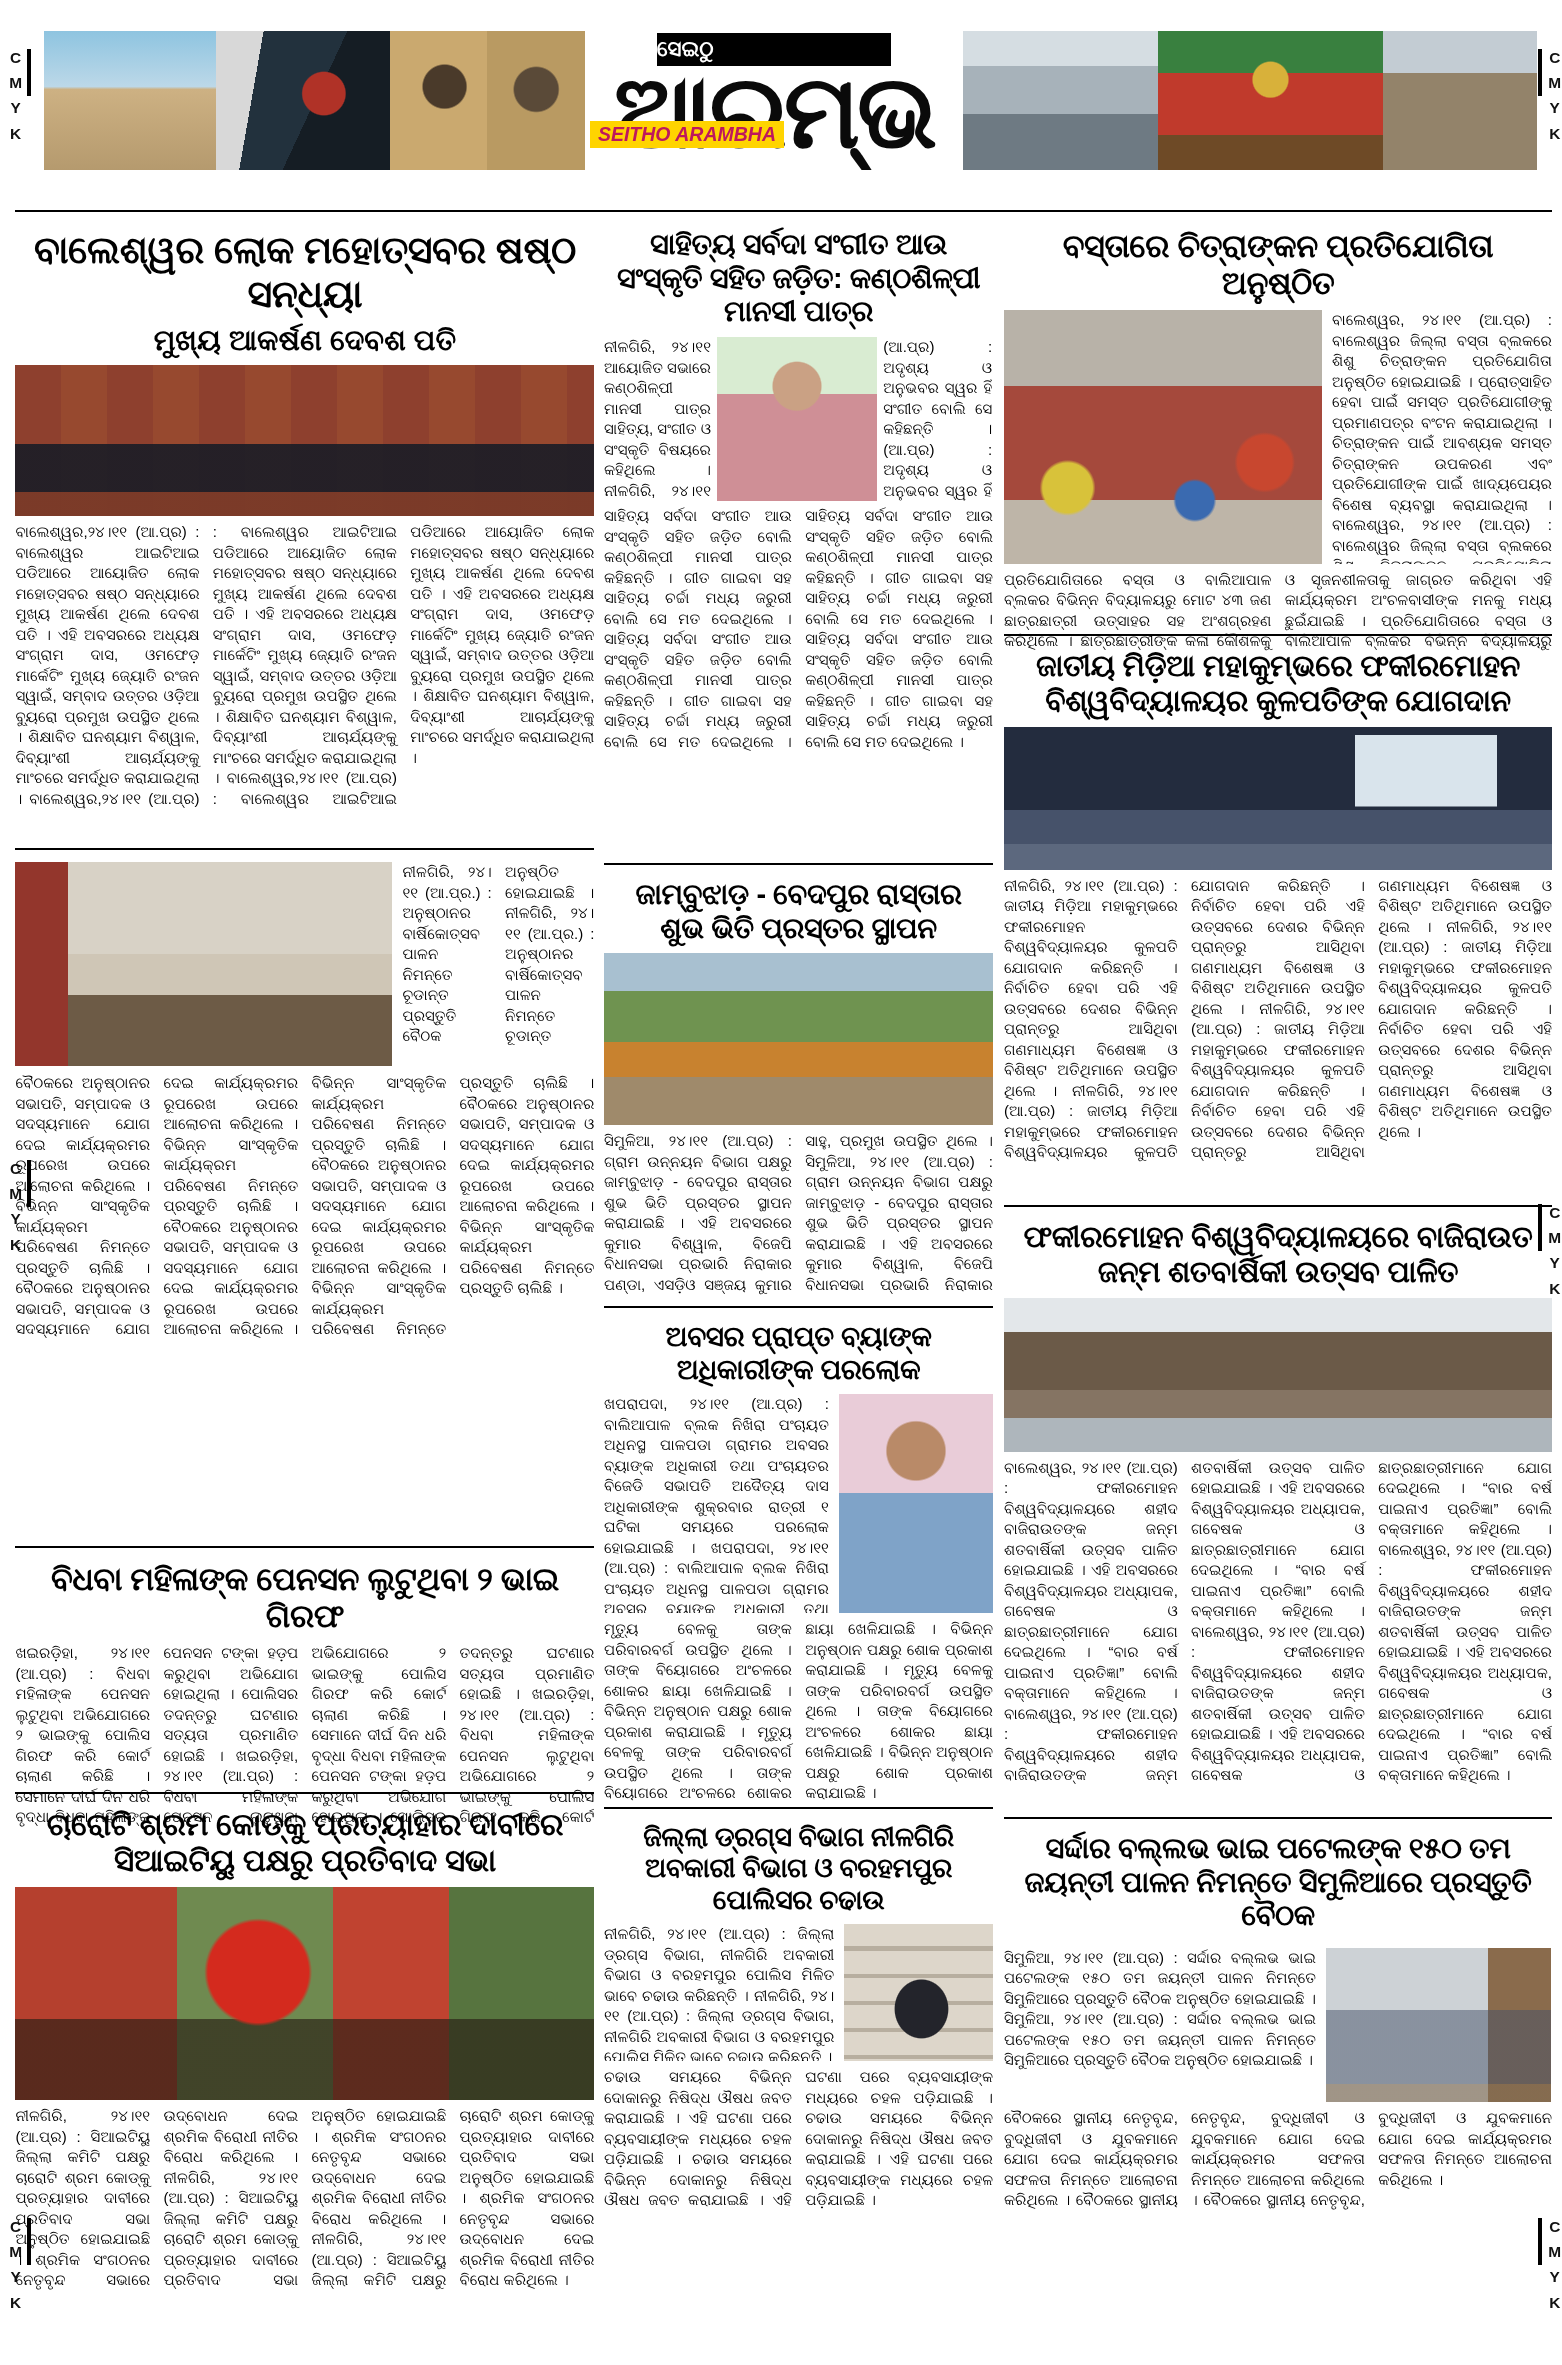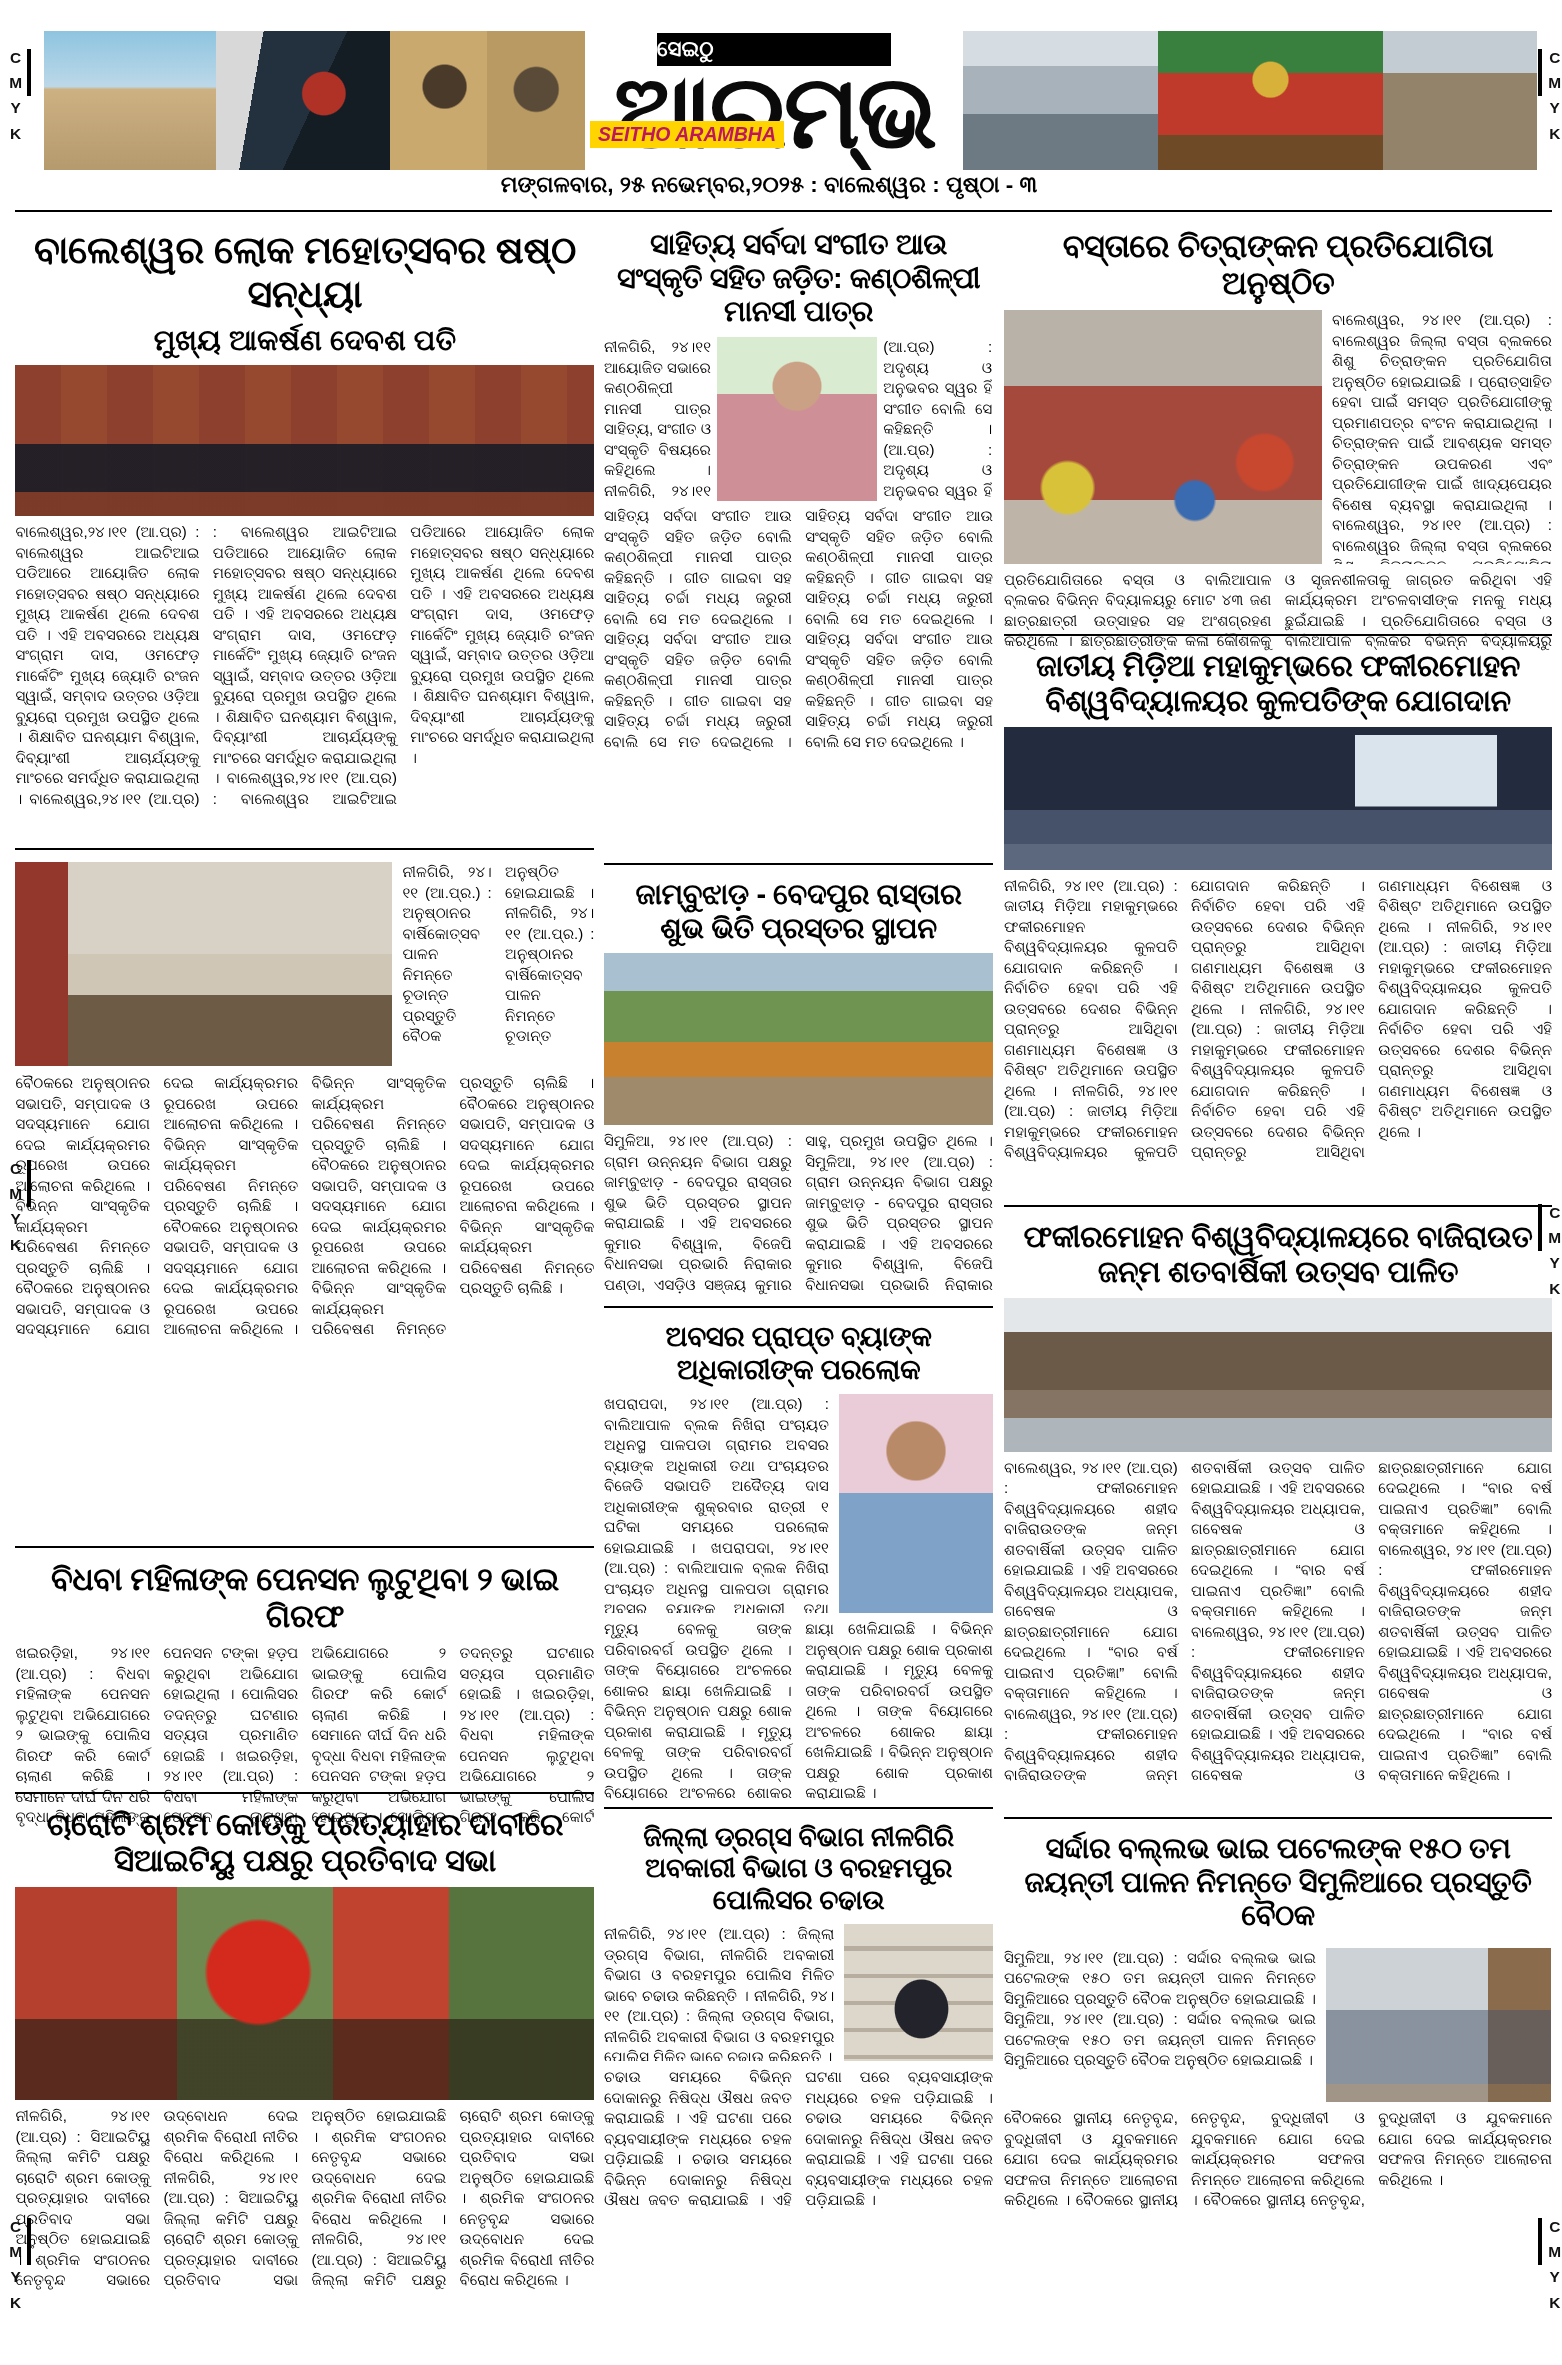--- a/index.html
+++ b/index.html
@@ -98,21 +98,20 @@
     <div class="seg ph-portraits" style="width:195px"></div>
     <div class="seg mast" style="width:379px">
       <div class="topperbar">ସେଇଠୁ</div>
       <div class="logo">ଆରମ୍ଭ</div>
       <div class="badge">SEITHO ARAMBHA</div>
     </div>
     <div class="seg ph-temple1" style="width:195px"></div>
     <div class="seg ph-festival" style="width:225px"></div>
     <div class="seg ph-temple2" style="width:154px"></div>
   </div>
-  <div class="dateline">ମଙ୍ଗଳବାର, ୨୫ ନଭେମ୍ବର,୨୦୨୫ : ବାଲେଶ୍ୱର : ପୃଷ୍ଠା - ୩</div>
   <div class="hdr-rule"></div>
 
   <section class="art" style="left:15.4px;top:220px;width:579px">
     <h1 class="hl" style="font-size:38px">ବାଲେଶ୍ୱର ଲୋକ ମହୋତ୍ସବର ଷଷ୍ଠ ସନ୍ଧ୍ୟା</h1>
     <h2 class="sub" style="font-size:29px">ମୁଖ୍ୟ ଆକର୍ଷଣ ଦେବଶ ପତି</h2>
     <div class="ph ph-stage" style="width:579px;height:151px;margin-top:7.2px"></div>
     <div class="cols" style="height:353px;column-count:3;margin-top:6.1px">ବାଲେଶ୍ୱର,୨୪।୧୧ (ଆ.ପ୍ର) : ବାଲେଶ୍ୱର ଆଇଟିଆଇ ପଡିଆରେ ଆୟୋଜିତ ଲୋକ ମହୋତ୍ସବର ଷଷ୍ଠ ସନ୍ଧ୍ୟାରେ ମୁଖ୍ୟ ଆକର୍ଷଣ ଥିଲେ ଦେବଶ ପତି । ଏହି ଅବସରରେ ଅଧ୍ୟକ୍ଷ ସଂଗ୍ରାମ ଦାସ, ଓମଫେଡ଼ ମାର୍କେଟିଂ ମୁଖ୍ୟ ଜ୍ୟୋତି ରଂଜନ ସ୍ୱାଇଁ, ସମ୍ବାଦ ଉତ୍ତର ଓଡ଼ିଆ ବ୍ୟୁରୋ ପ୍ରମୁଖ ଉପସ୍ଥିତ ଥିଲେ । ଶିକ୍ଷାବିତ ଘନଶ୍ୟାମ ବିଶ୍ୱାଳ, ଦିବ୍ୟାଂଶୀ ଆଚାର୍ଯ୍ୟଙ୍କୁ ମାଂଚରେ ସମର୍ଦ୍ଧିତ କରାଯାଇଥିଲା । ବାଲେଶ୍ୱର,୨୪।୧୧ (ଆ.ପ୍ର) : ବାଲେଶ୍ୱର ଆଇଟିଆଇ ପଡିଆରେ ଆୟୋଜିତ ଲୋକ ମହୋତ୍ସବର ଷଷ୍ଠ ସନ୍ଧ୍ୟାରେ ମୁଖ୍ୟ ଆକର୍ଷଣ ଥିଲେ ଦେବଶ ପତି । ଏହି ଅବସରରେ ଅଧ୍ୟକ୍ଷ ସଂଗ୍ରାମ ଦାସ, ଓମଫେଡ଼ ମାର୍କେଟିଂ ମୁଖ୍ୟ ଜ୍ୟୋତି ରଂଜନ ସ୍ୱାଇଁ, ସମ୍ବାଦ ଉତ୍ତର ଓଡ଼ିଆ ବ୍ୟୁରୋ ପ୍ରମୁଖ ଉପସ୍ଥିତ ଥିଲେ । ଶିକ୍ଷାବିତ ଘନଶ୍ୟାମ ବିଶ୍ୱାଳ, ଦିବ୍ୟାଂଶୀ ଆଚାର୍ଯ୍ୟଙ୍କୁ ମାଂଚରେ ସମର୍ଦ୍ଧିତ କରାଯାଇଥିଲା । ବାଲେଶ୍ୱର,୨୪।୧୧ (ଆ.ପ୍ର) : ବାଲେଶ୍ୱର ଆଇଟିଆଇ ପଡିଆରେ ଆୟୋଜିତ ଲୋକ ମହୋତ୍ସବର ଷଷ୍ଠ ସନ୍ଧ୍ୟାରେ ମୁଖ୍ୟ ଆକର୍ଷଣ ଥିଲେ ଦେବଶ ପତି । ଏହି ଅବସରରେ ଅଧ୍ୟକ୍ଷ ସଂଗ୍ରାମ ଦାସ, ଓମଫେଡ଼ ମାର୍କେଟିଂ ମୁଖ୍ୟ ଜ୍ୟୋତି ରଂଜନ ସ୍ୱାଇଁ, ସମ୍ବାଦ ଉତ୍ତର ଓଡ଼ିଆ ବ୍ୟୁରୋ ପ୍ରମୁଖ ଉପସ୍ଥିତ ଥିଲେ । ଶିକ୍ଷାବିତ ଘନଶ୍ୟାମ ବିଶ୍ୱାଳ, ଦିବ୍ୟାଂଶୀ ଆଚାର୍ଯ୍ୟଙ୍କୁ ମାଂଚରେ ସମର୍ଦ୍ଧିତ କରାଯାଇଥିଲା ।</div>
   </section>
 
   <section class="art" style="left:604px;top:220px;width:389px">

